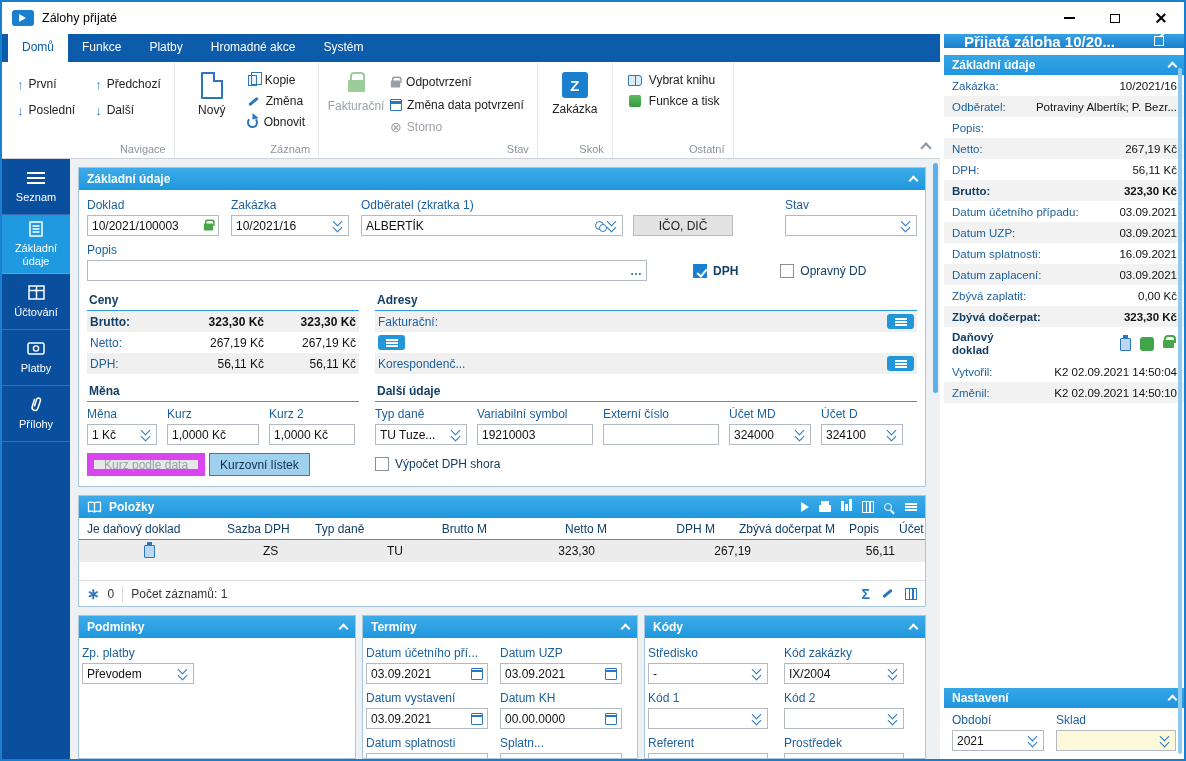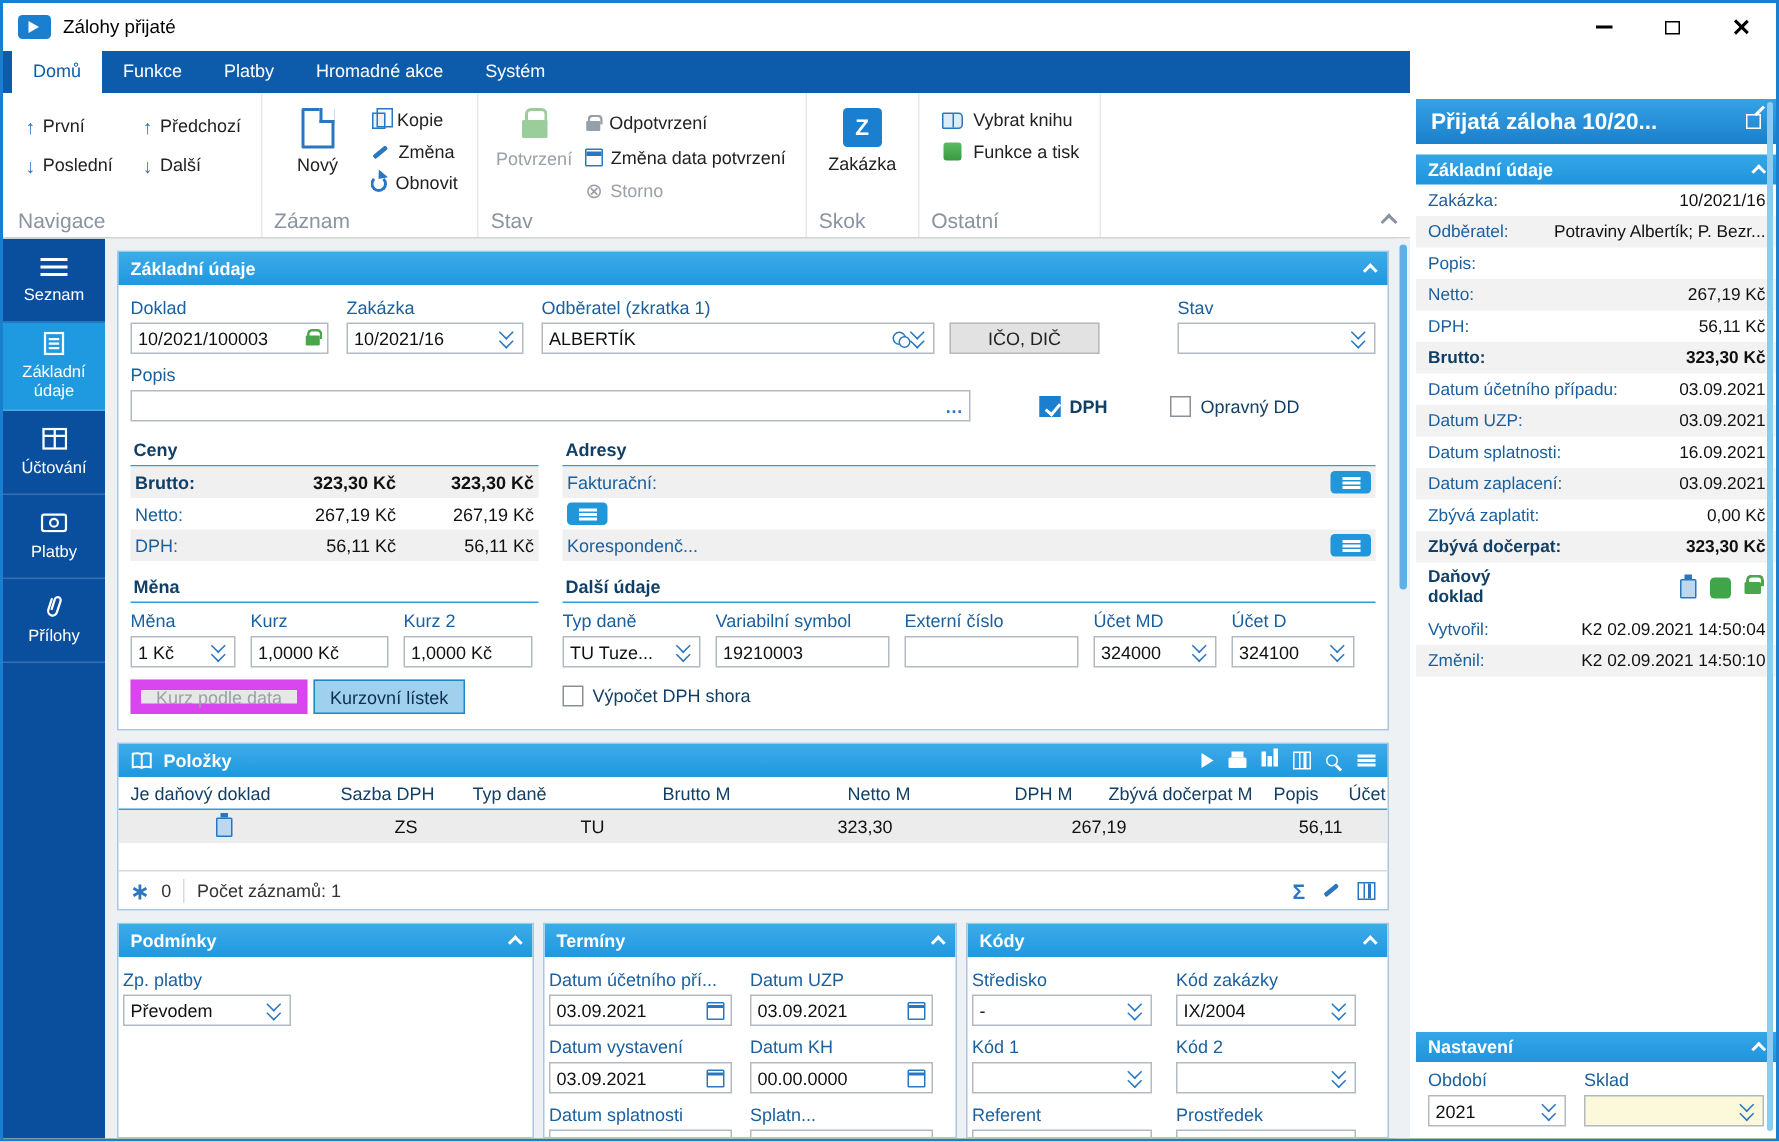--- a/index.html
+++ b/index.html
@@ -26,21 +26,21 @@
   .gap-col { width:4px; flex:none; background:#fff; }
   .rp { flex:1; min-width:0; background:#fff; display:flex; flex-direction:column; position:relative; overflow:hidden; }
 
   
   .ribbon-tabs { height:28px; flex:none; background:#0d5cab; display:flex; align-items:stretch; padding-left:6px; }
   .rtab { padding:6px 14px 0; color:#fff; font-size:12px; }
   .rtab.active { background:#fff; color:#0d5cab; }
   .ribbon { height:97px; flex:none; background:#fff; border-bottom:1px solid #ccd3da; display:flex; padding-left:2px; position:relative; }
   .rgroup { display:flex; flex-direction:column; border-right:1px solid #e6e9ec; padding:3px 8px 0; }
   .rgroup-body { flex:1; display:flex; align-items:flex-start; }
-  .rgroup-label { text-align:left; color:#8a94a0; font-size:14px; padding:1px 0 3px; }
+  .rgroup-label { text-align:right; color:#8a94a0; font-size:11px; padding:1px 0 3px; }
   .nav-grid { display:grid; grid-template-columns:auto auto; grid-auto-rows:26px; column-gap:10px; align-items:center; margin-top:6px; }
   .rbtn { display:flex; align-items:center; gap:5px; font-size:12px; color:#222; padding:2px 5px; white-space:nowrap; }
   .ar { color:#2a77c0; font-weight:bold; font-size:13px; }
   .rbig { width:58px; display:flex; flex-direction:column; align-items:center; gap:4px; padding-top:7px; font-size:12px; color:#222; text-align:center; }
   .rcol { display:flex; flex-direction:column; gap:3px; padding-top:6px; }
   .dis { color:#9aa1a8 !important; }
   .ribbon-collapse { position:absolute; right:10px; bottom:6px; width:8px; height:8px; border-left:2px solid #8a94a0; border-top:2px solid #8a94a0; transform:rotate(45deg); }
 
   
   .i-doc { width:22px; height:27px; background:#fff; border:2px solid #2a77c0; border-radius:1px; position:relative; }
@@ -147,21 +147,21 @@
   .ph-icons { margin-left:auto; display:flex; align-items:center; gap:10px; }
 
   
   .brow { flex:1; min-height:0; display:flex; gap:6px; margin-top:8px; overflow:hidden; }
   .bpanel { display:flex; flex-direction:column; overflow:hidden; }
   .bp-body { padding:8px 3px; }
   .tgrid { display:grid; grid-template-columns:122px 122px; column-gap:12px; row-gap:7px; }
   .kgrid { display:grid; grid-template-columns:120px 120px; column-gap:16px; row-gap:7px; }
 
   
-  .rp-title { height:30px; flex:none; background:linear-gradient(#36a2e6,#1b7fcb); color:#fff; font-weight:bold; font-size:15px; display:flex; align-items:center; padding:0 10px;margin-top:32px; }
+  .rp-title { height:14px; flex:none; background:linear-gradient(#36a2e6,#1b7fcb); color:#fff; font-weight:bold; font-size:15px; display:flex; align-items:center; padding:0 20px; }
   .rp-title .t { flex:1; white-space:nowrap; overflow:hidden; }
   .rp-sec { height:20px; flex:none; background:linear-gradient(#35a7e7,#2094dd); color:#fff; font-weight:bold; font-size:12px; display:flex; align-items:center; padding:0 8px; }
   .rp-sec .sp { flex:1; }
   .rp-row { display:flex; align-items:center; min-height:21px; padding:0 7px 0 8px; font-size:11.5px; }
   .rp-row.sh { background:#f2f2f2; }
   .rp-row .rl { color:#1a5f9e; white-space:nowrap; }
   .rp-row .rv { flex:1; text-align:right; color:#111; white-space:nowrap; overflow:hidden; margin-left:5px; }
   .rp-row.b .rl { color:#123f66; font-weight:bold; } .rp-row.b .rv { font-weight:bold; }
   .rp-dd { display:flex; align-items:center; min-height:34px; padding:2px 10px 2px 8px; gap:8px; }
   .rp-dd .rl { width:62px; color:#123f66; font-weight:bold; font-size:11.5px; line-height:1.15; }
@@ -249,21 +249,21 @@
                 </div>
             </div>
           </div>
           <div class="rgroup-label">Záznam</div>
         </div>
 
         <div class="rgroup">
           <div class="rgroup-body">
             <div class="rbig dis">
                 <span style="margin-top:8px"><span class="lock big faded"></span></span>
-                <span>Potvrzení</span>
+                <span>Fakturační</span>
               </div>
             <div class="rcol">
               <div class="rbtn">
                   <span style="margin-top:4px"><span class="lock gray" style="transform:scale(.85)"></span></span>
                   <span>Odpotvrzení</span>
                 </div>
               <div class="rbtn">
                   <span class="cal"></span>
                   <span>Změna data potvrzení</span>
                 </div>

